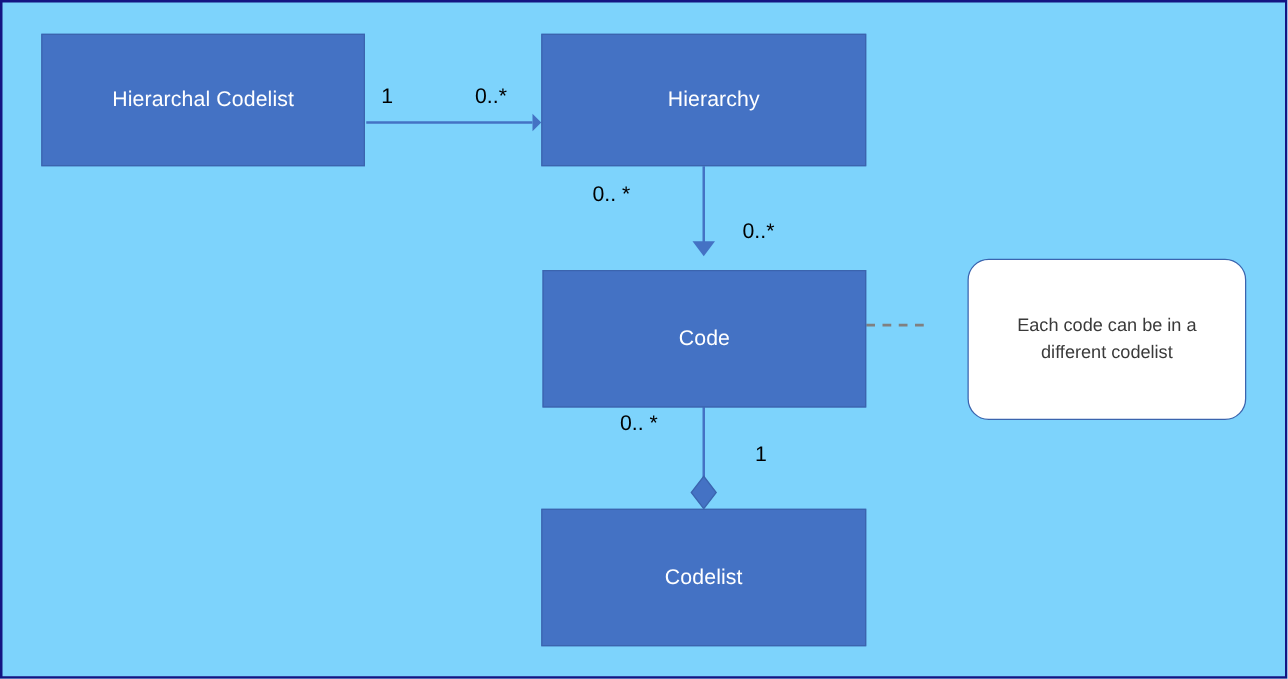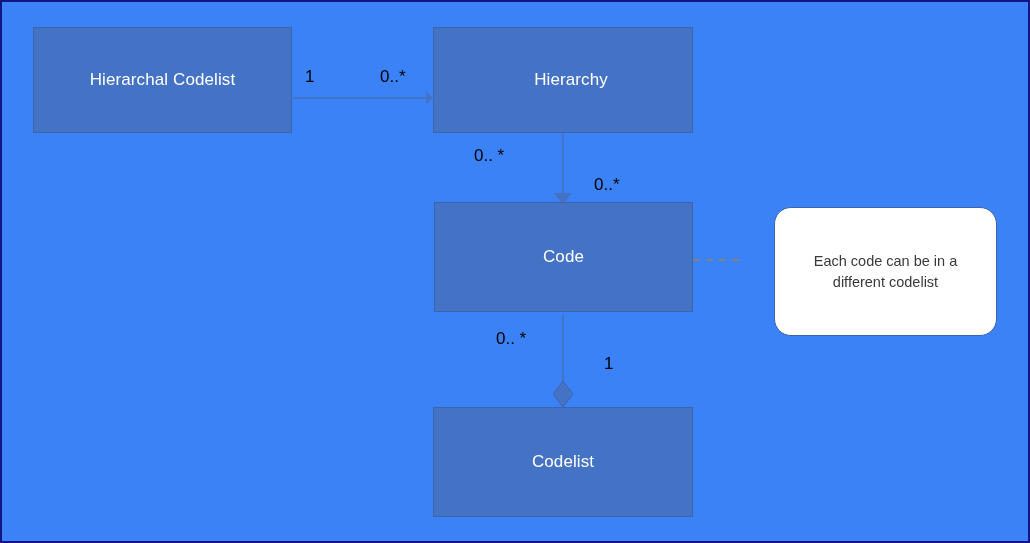--- a/index.html
+++ b/index.html
@@ -4,21 +4,21 @@
 <style>
   html, body {
     margin: 0;
     padding: 0;
     background: #ffffff;
   }
   #canvas {
     position: relative;
     width: 1030px;
     height: 543px;
-    background: #3b82f6;
+    background: #7dd3fc;
     box-sizing: border-box;
     border: 2px solid #141482;
     overflow: hidden;
     font-family: "Liberation Sans", sans-serif;
   }
   #svg-layer {
     position: absolute;
     left: 0;
     top: 0;
     width: 1030px;
@@ -89,21 +89,21 @@
   </svg>
 
   <div class="class-box" style="left:31px; top:25px; width:259px; height:106px;">
     <span>Hierarchal Codelist</span>
   </div>
 
   <div class="class-box" style="left:431px; top:25px; width:260px; height:106px;padding-left:16px;">
     <span>Hierarchy</span>
   </div>
 
-  <div class="class-box" style="left:432px; top:200px; width:259px; height:110px;">
+  <div class="class-box" style="left:432px; top:214px; width:259px; height:110px;">
     <span>Code</span>
   </div>
 
   <div class="class-box" style="left:431px; top:405px; width:260px; height:110px;">
     <span>Codelist</span>
   </div>
 
   <div class="note-box" style="left:772px; top:205px; width:223px; height:129px;">
     <span>Each code can be in a different codelist</span>
   </div>

